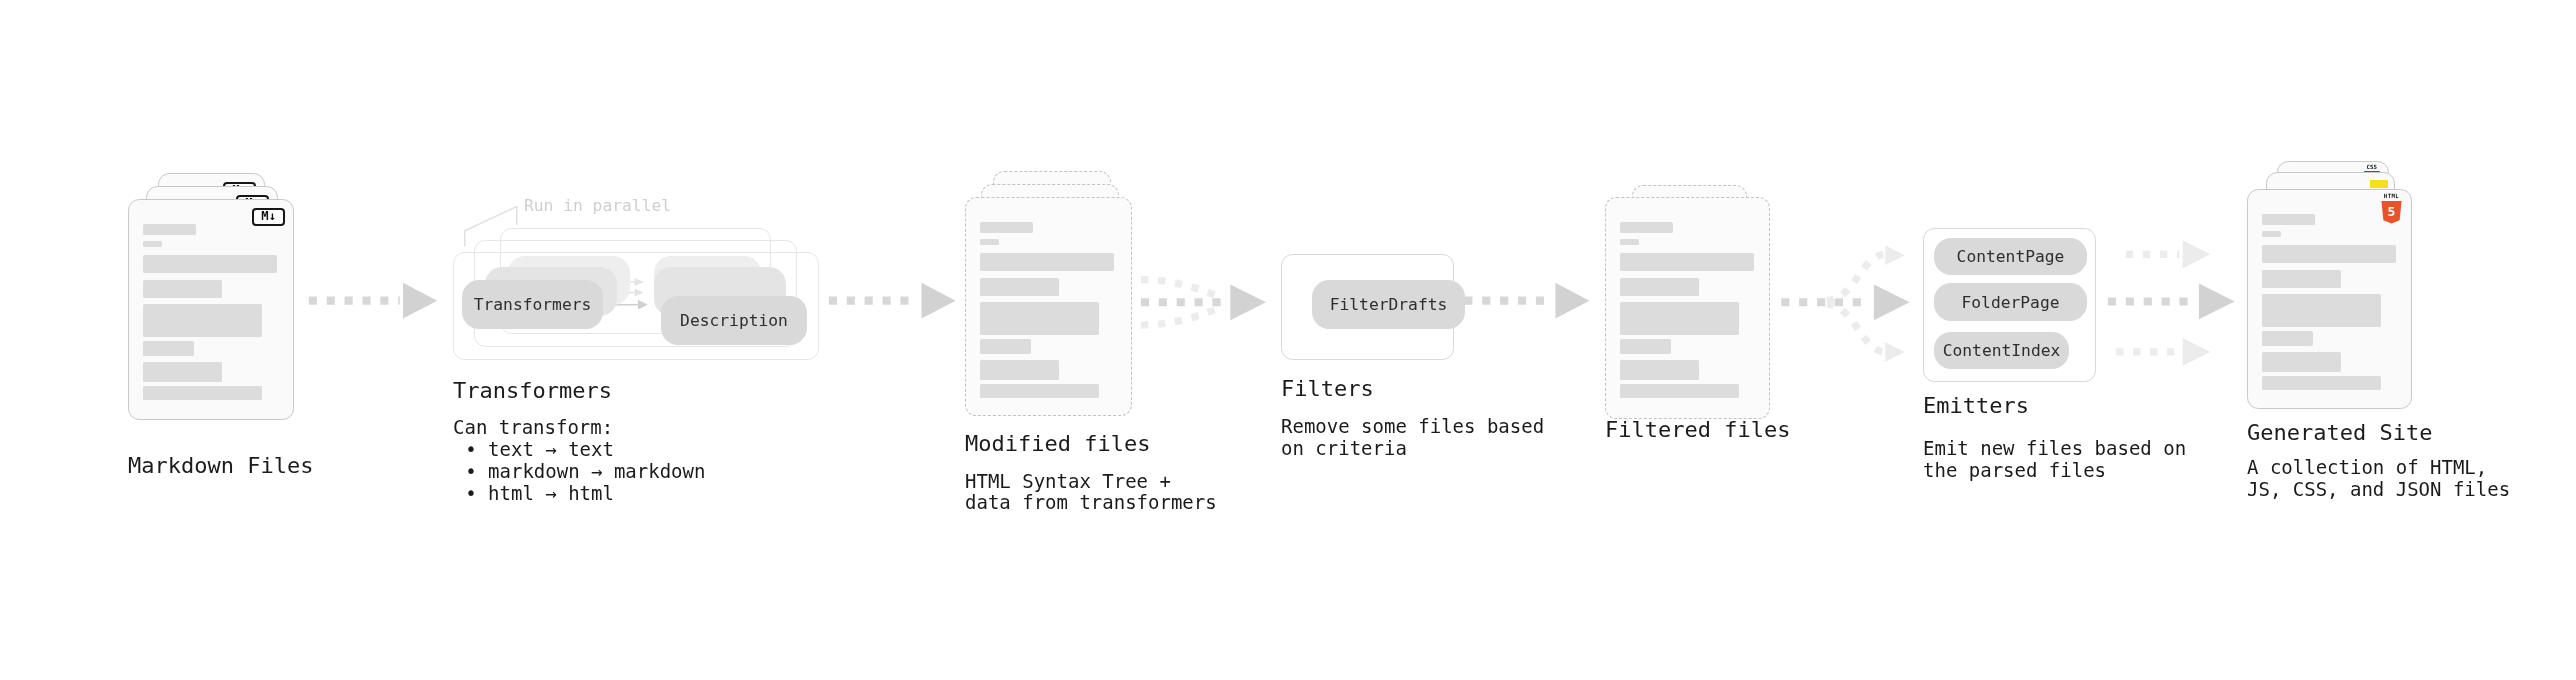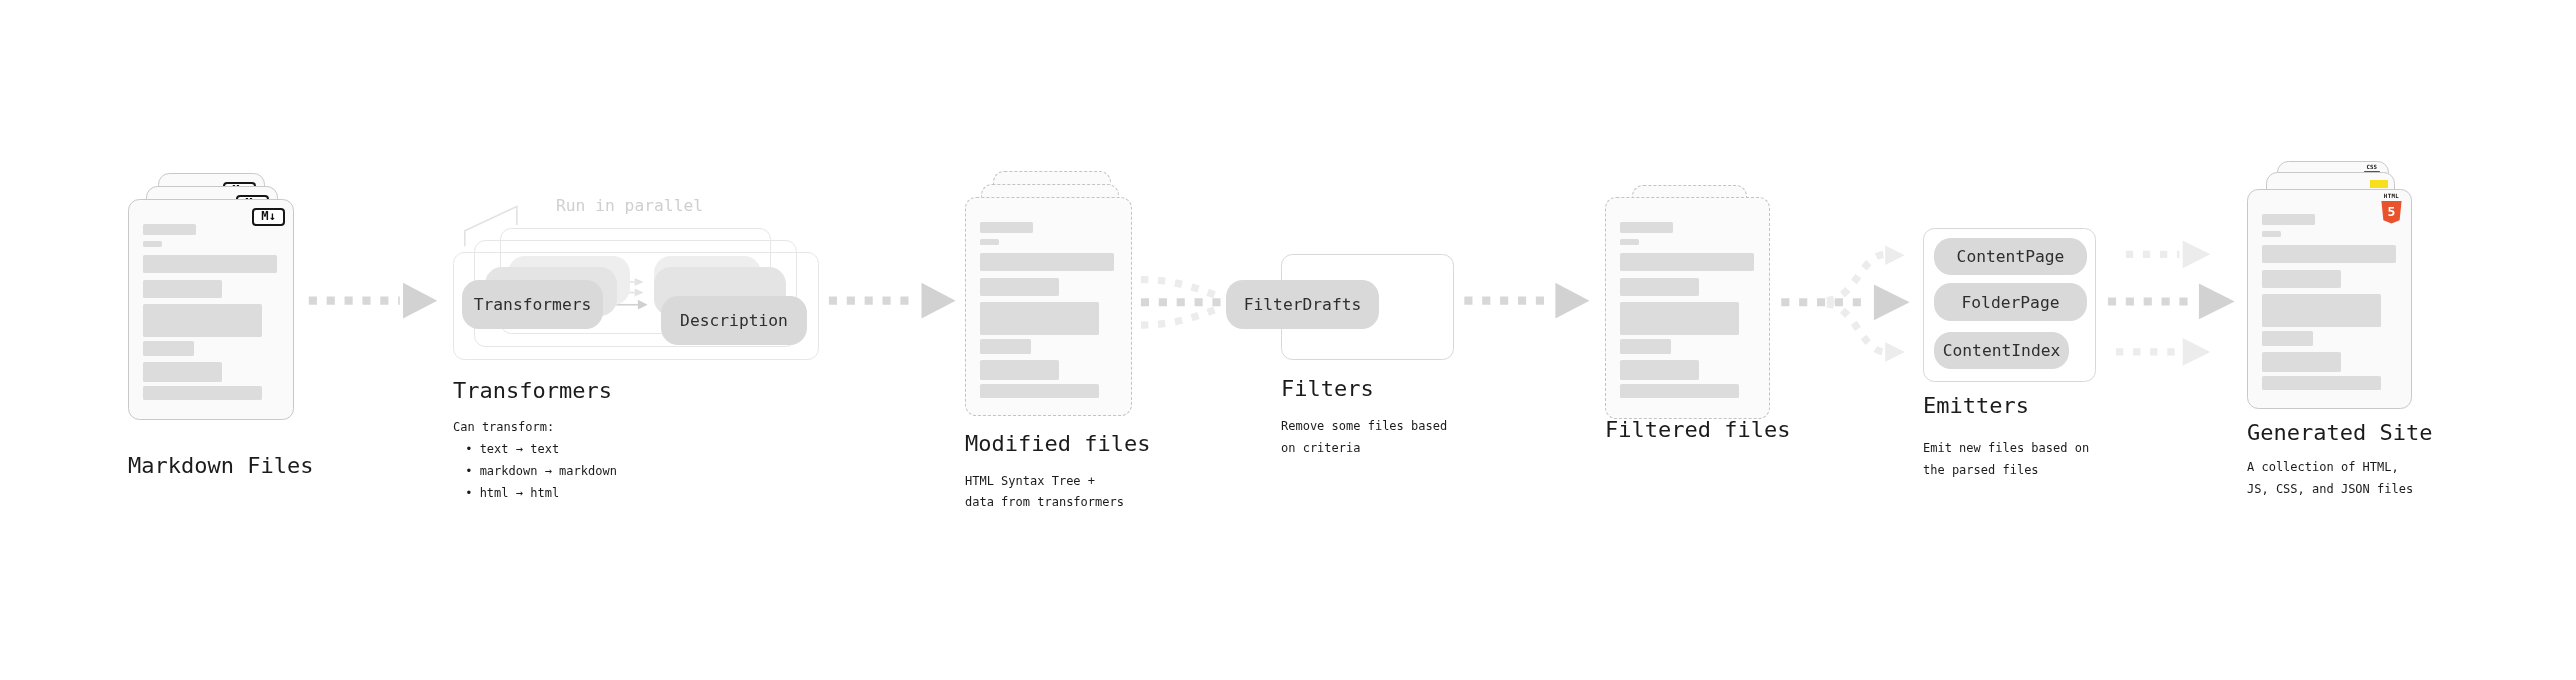--- a/index.html
+++ b/index.html
@@ -34,23 +34,23 @@
     color:#fff;font-size:13px;font-weight:bold;line-height:21px;text-align:center;}
   
   .panel{position:absolute;border:1.6px solid #e6e6e6;border-radius:11.4px;box-sizing:border-box;}
   .box{position:absolute;border:1.6px solid #d8d8d8;border-radius:11.4px;box-sizing:border-box;}
   .pill{position:absolute;background:#d9d9d9;border-radius:17px;display:flex;align-items:center;justify-content:center;
     font-size:16.3px;color:#2e2e2e;box-sizing:border-box;white-space:nowrap;}
   .pill.ghost1{background:#e4e4e4;}
   .pill.ghost2{background:#eeeeee;}
   
   .stage-label{position:absolute;font-size:22px;line-height:24.4px;color:#1b1b1b;white-space:nowrap;}
-  .caption{position:absolute;font-size:12px;line-height:22px;color:#1b1b1b;white-space:nowrap;}
+  .caption{position:absolute;font-size:19px;line-height:22px;color:#1b1b1b;white-space:nowrap;}
   .caption .indent{padding-left:12.2px;}
-  .annotation{position:absolute;font-size:16.3px;line-height:18px;color:#cfcfcf;white-space:nowrap;margin-left:32px;}
+  .annotation{position:absolute;font-size:16.3px;line-height:18px;color:#cfcfcf;white-space:nowrap;}
 </style>
 </head>
 <body>
 
 <div class="canvas">
 
   <svg class="abs" style="left:0;top:0" width="2576" height="681" viewBox="0 0 3170 838">
     <g stroke="#d7d7d7" stroke-width="10" stroke-dasharray="10 12" fill="none">
       <line x1="380" y1="370" x2="492" y2="370"></line>
       <line x1="1020" y1="370" x2="1130" y2="370"></line>
@@ -151,21 +151,21 @@
     </div>
     <div class="stage-label" style="left:965px;top:432px">Modified files</div>
     <div class="caption" style="left:965px;top:471px;line-height:21px">
       <div>HTML Syntax Tree +</div>
       <div>data from transformers</div>
     </div>
   </div>
 
   <div>
     <div class="box" style="left:1281px;top:254px;width:173px;height:106px"></div>
-    <div class="pill" style="left:1226px;top:280px;width:153px;height:49px">FilterDrafts</div>
+    <div class="pill" style="left:1312px;top:280px;width:153px;height:49px">FilterDrafts</div>
     <div class="stage-label" style="left:1281px;top:377px">Filters</div>
     <div class="caption" style="left:1281px;top:415px">
       <div>Remove some files based</div>
       <div>on criteria</div>
     </div>
   </div>
 
   <div>
     <div class="file-card dashed" style="left:1632px;top:185px;width:115px;height:222px"></div>
     <div class="file-card dashed" style="left:1605px;top:197px;width:165px;height:222px">

